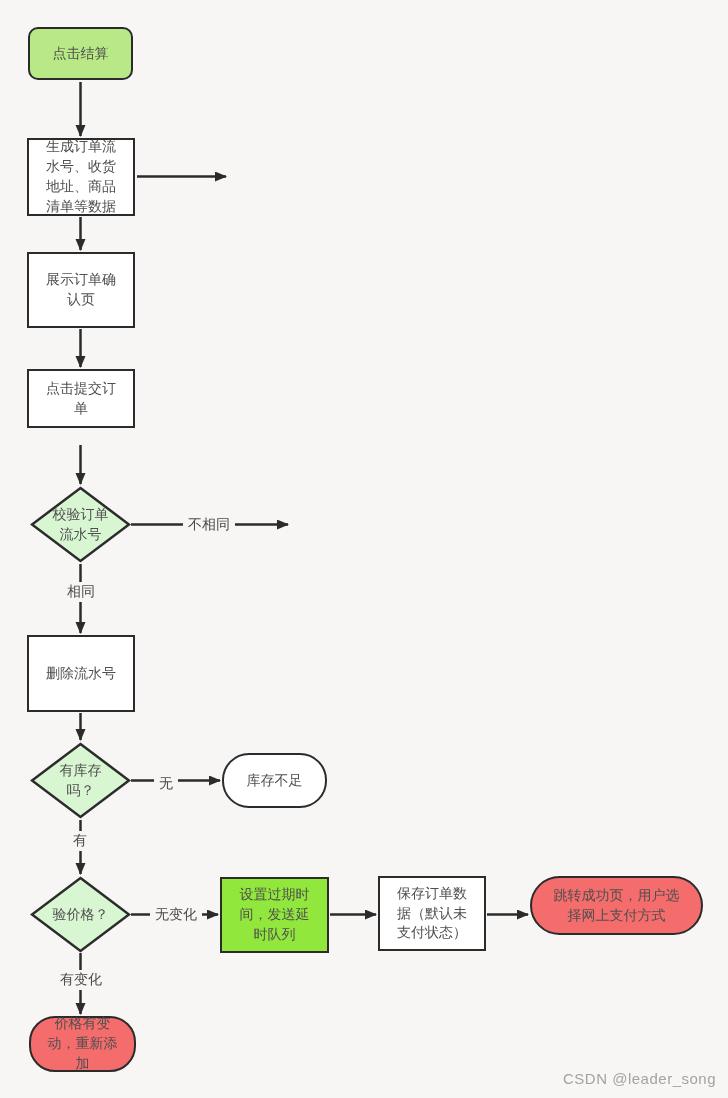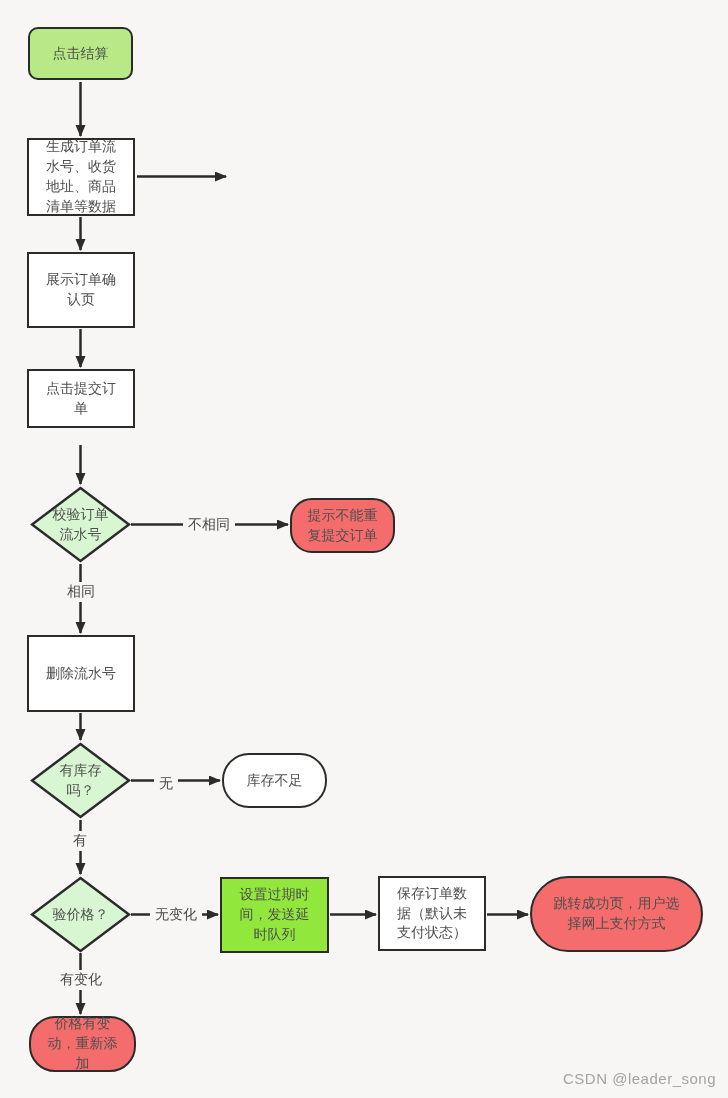--- a/index.html
+++ b/index.html
@@ -93,23 +93,20 @@
     <span>点击提交订单</span>
   </div>
 
   <div class="node diamond" style="left:30px;top:486px;width:101px;height:77px;">
     <svg viewBox="0 0 101 77" preserveAspectRatio="none">
       <polygon points="50.5,2 99,38.5 50.5,75 2,38.5"></polygon>
     </svg>
     <span class="dlabel">校验订单流水号</span>
   </div>
 
-  <div class="node alert" style="left:290px;top:498px;width:105px;height:55px;border-radius:22px;">
-    <span>提示不能重复提交订单</span>
-  </div>
 
   <div class="node process" style="left:27px;top:635px;width:108px;height:77px;">
     <span>删除流水号</span>
   </div>
 
   <div class="node diamond" style="left:30px;top:742px;width:101px;height:77px;">
     <svg viewBox="0 0 101 77" preserveAspectRatio="none">
       <polygon points="50.5,2 99,38.5 50.5,75 2,38.5"></polygon>
     </svg>
     <span class="dlabel">有库存吗？</span>
@@ -127,21 +124,21 @@
   </div>
 
   <div class="node green-process" style="left:220px;top:877px;width:109px;height:76px;">
     <span>设置过期时间，发送延时队列</span>
   </div>
 
   <div class="node process" style="left:378px;top:876px;width:108px;height:75px;">
     <span>保存订单数据（默认未支付状态）</span>
   </div>
 
-  <div class="node alert" style="left:530px;top:876px;width:173px;height:76px;border-radius:38px;padding:0 20px;">
+  <div class="node alert" style="left:530px;top:876px;width:173px;height:59px;border-radius:38px;padding:0 20px;">
     <span>跳转成功页，用户选择网上支付方式</span>
   </div>
 
   <div class="node alert" style="left:29px;top:1016px;width:107px;height:56px;border-radius:26px;padding:0 16px;">
     <span>价格有变动，重新添加</span>
   </div>
 
   <div class="edge-label" style="left:209px;top:525px;">不相同</div>
   <div class="edge-label" style="left:81px;top:592px;">相同</div>
   <div class="edge-label" style="left:166px;top:784px;">无</div>

